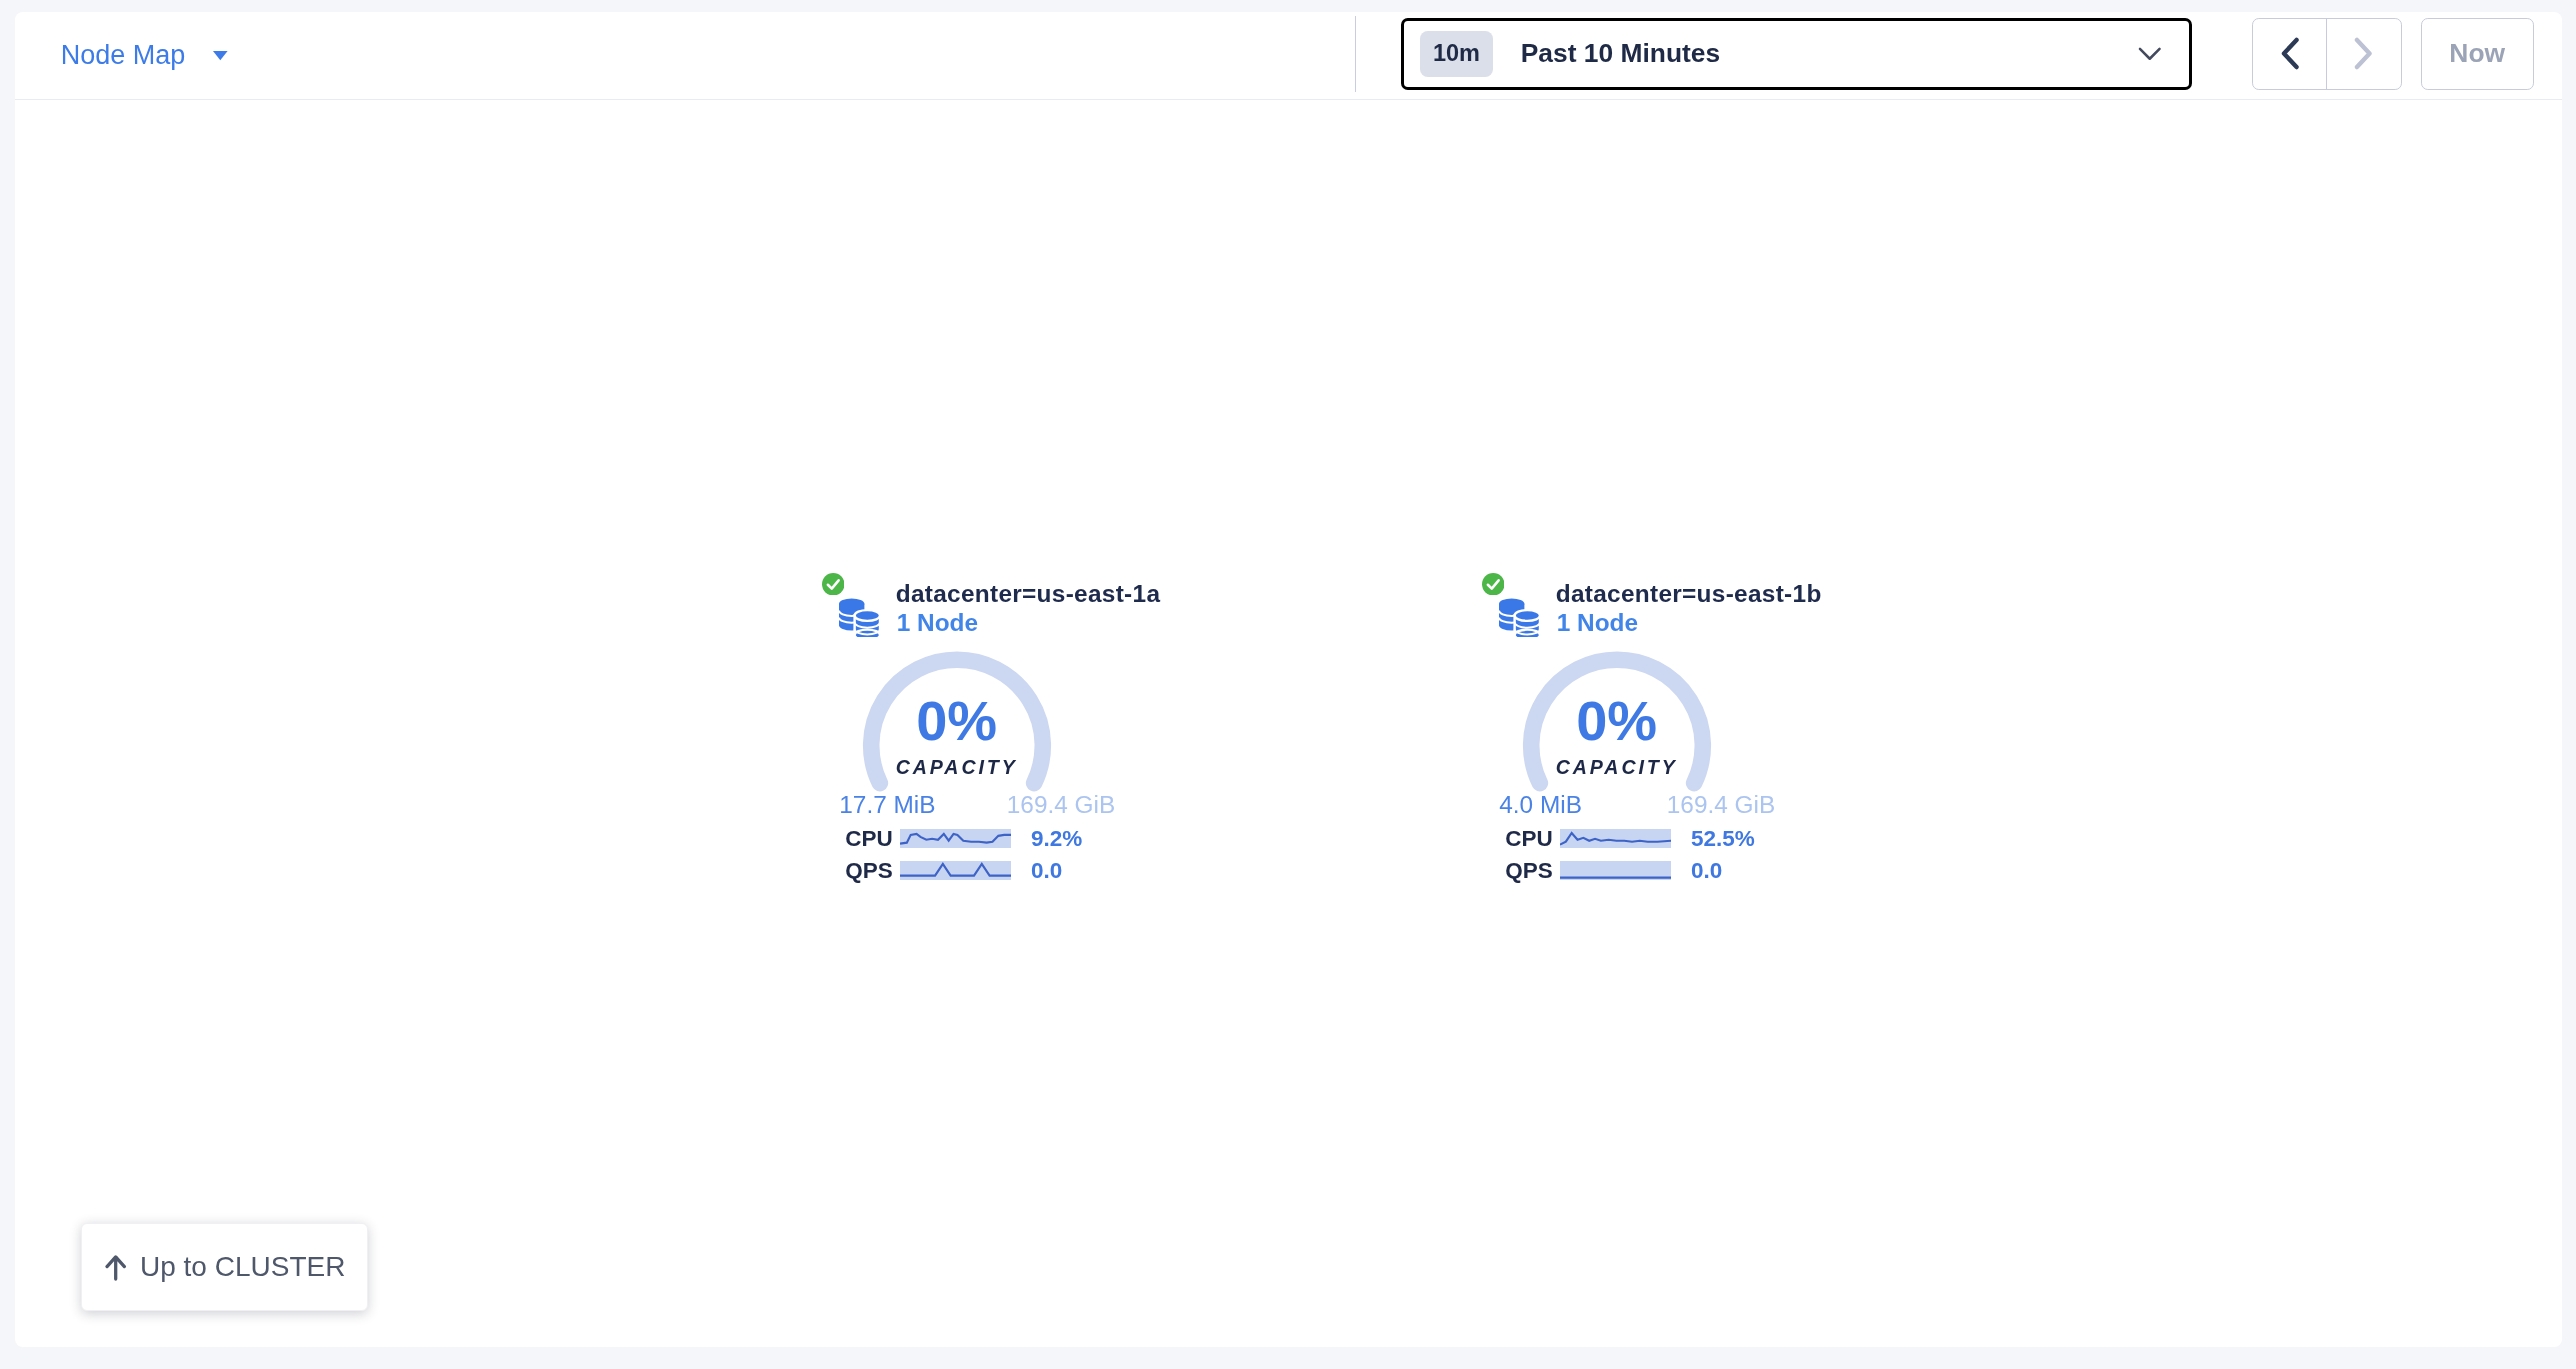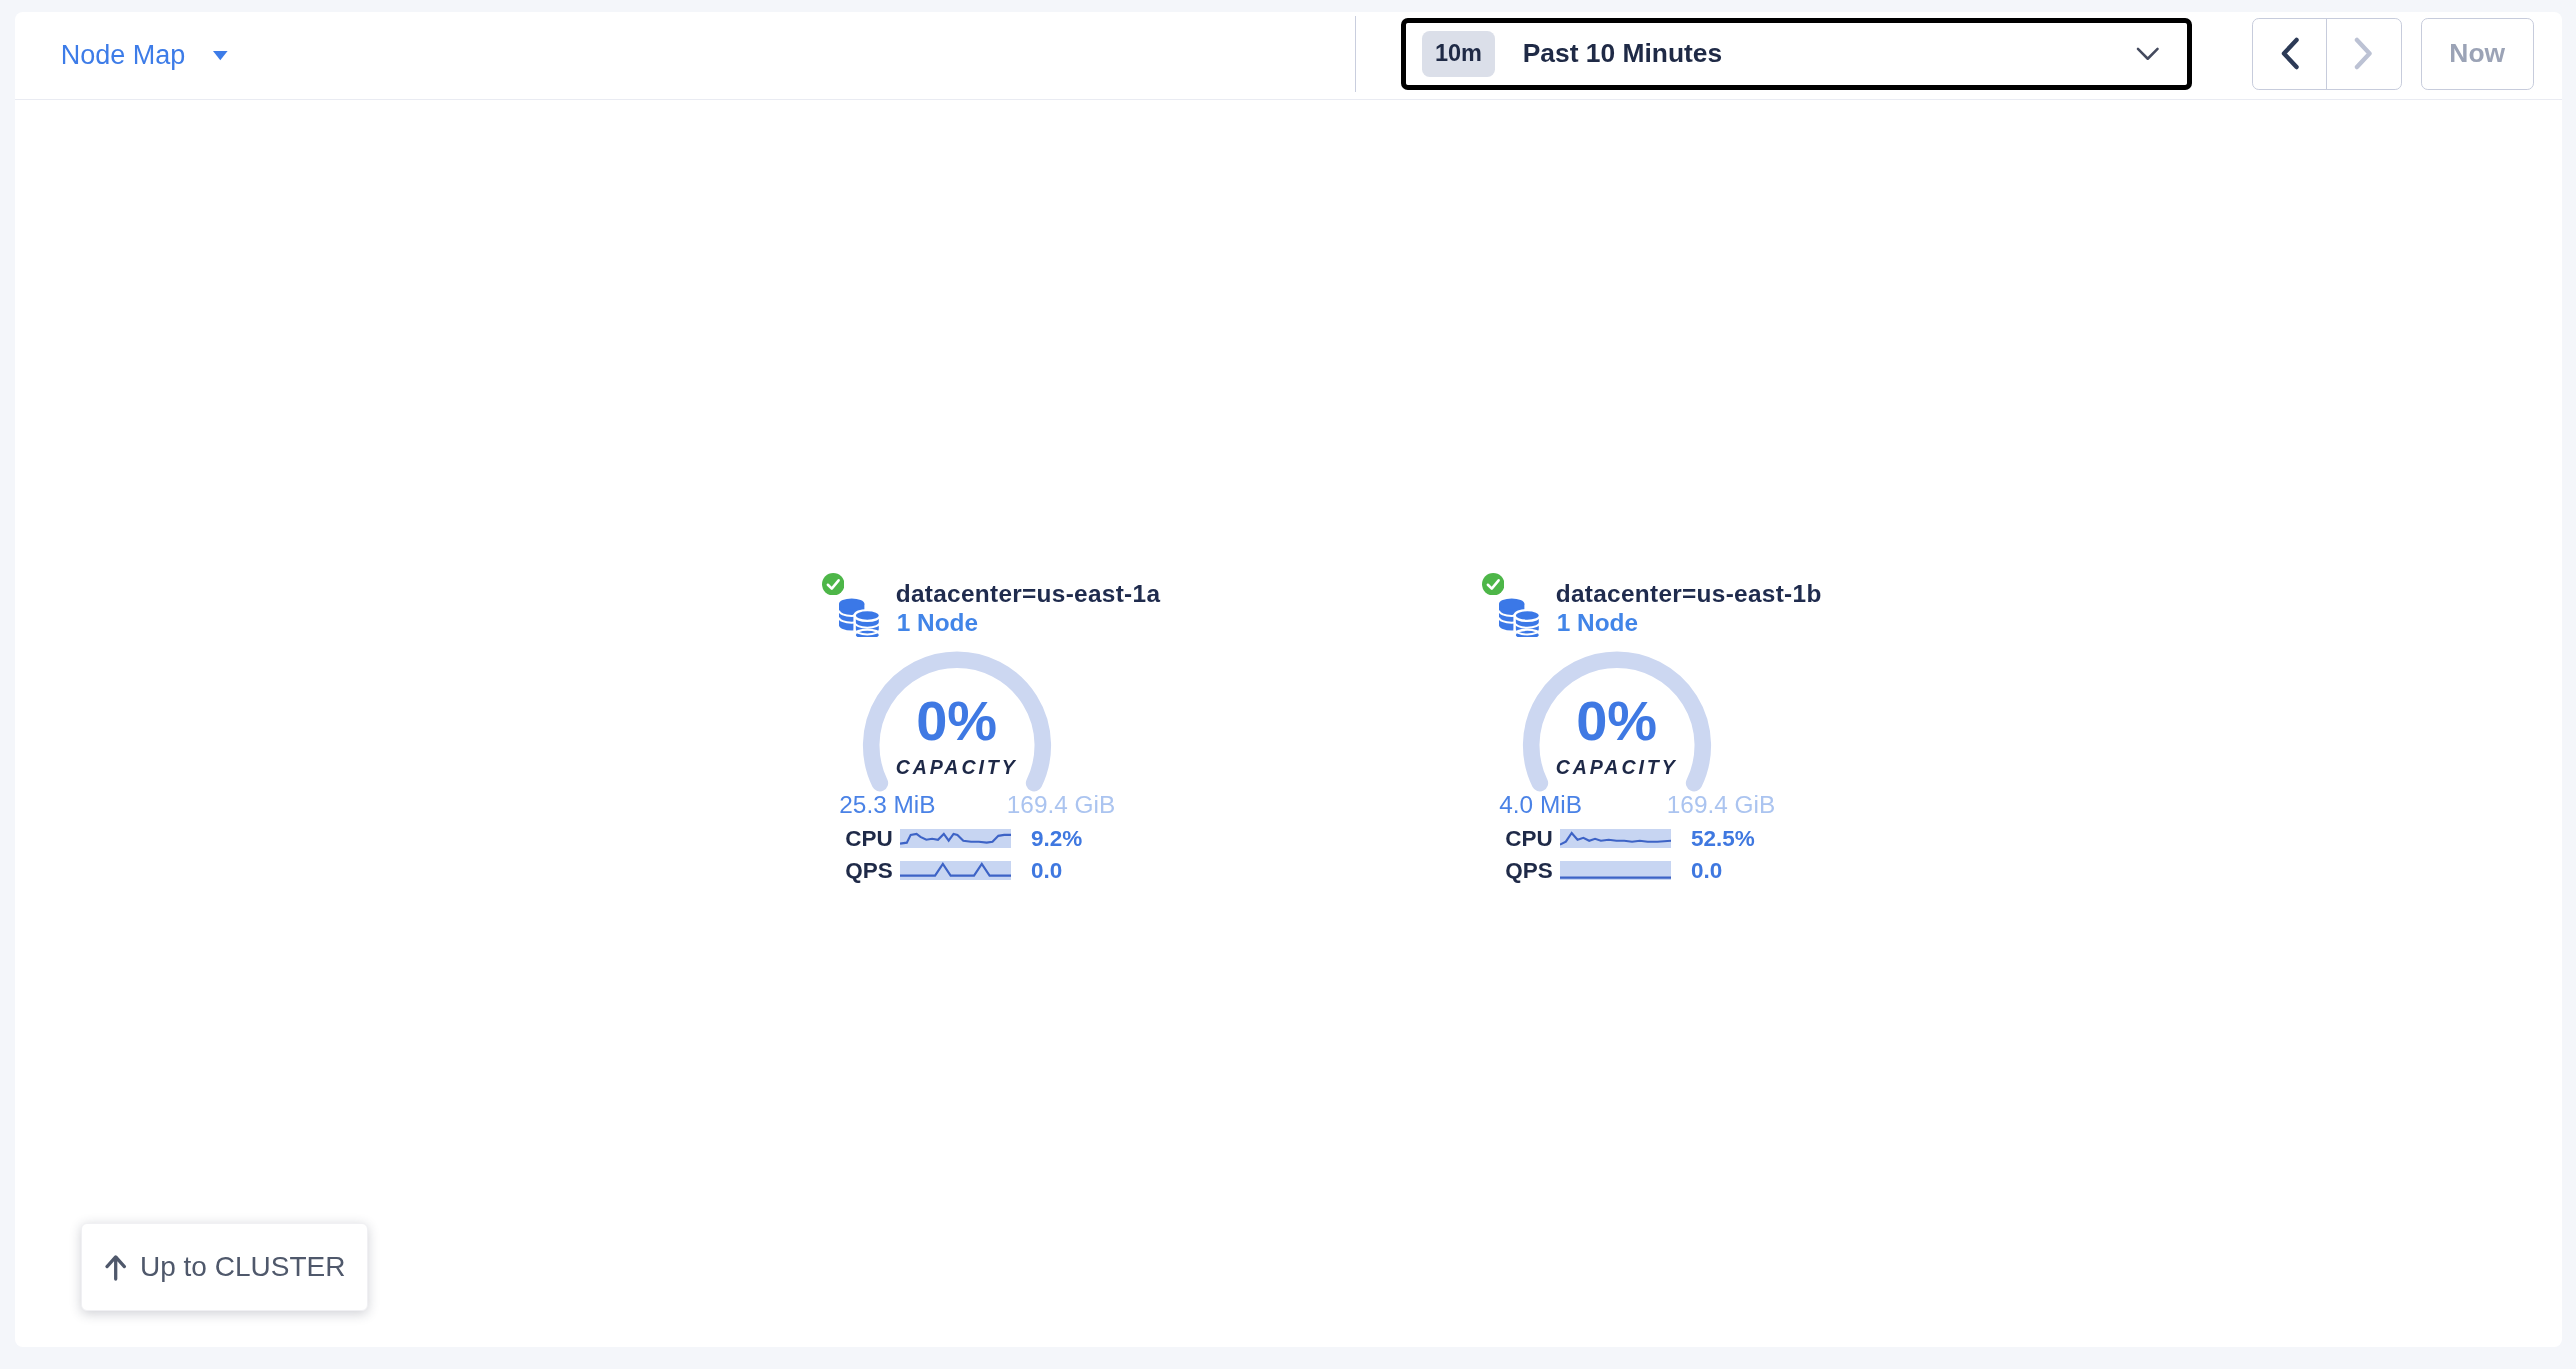--- a/index.html
+++ b/index.html
@@ -23,21 +23,21 @@
   .view-sel .lbl { font-size:27px; color:#3d7ce8; }
   .crumb { position:absolute; left:608px; top:22.5px; height:43px;
            display:flex; align-items:center; }
   .crumb .pin { margin-right:14.7px; }
   .crumb .root { font-size:27px; color:#3d7ce8; cursor:pointer; }
   .crumb .sep  { font-size:27px; color:#3d7ce8; font-weight:700; margin:0 9.8px; }
   .crumb .cur  { font-size:27px; color:#474c5e; font-weight:700; letter-spacing:0.3px; }
   .hdr-divider { position:absolute; left:1340px; top:3.9px; width:1px; height:76px;
                  background:#c9cede; }
   .time-box { position:absolute; left:1386px; top:5.9px; width:791px; height:72px;
-              border:5px solid #000000; border-radius:6.8px;
+              border:3px solid #000000; border-radius:6.8px;
               display:flex; align-items:center; cursor:pointer; background:#fff; }
   .time-badge { margin-left:16.6px; background:#dbdfe9; border-radius:7.8px;
                 padding:9.8px 12.7px; font-size:23.5px; font-weight:700; color:#1f2a46; }
   .time-label { margin-left:28px; font-size:26.4px; font-weight:700; color:#1f2a46; }
   .time-caret { margin-left:auto; margin-right:27px; }
   .nav-group { position:absolute; left:2237px; top:5.9px; width:150px; height:72px;
                border:1px solid #c7ccdc; border-radius:6.8px; display:flex;
                background:#fff; overflow:hidden; }
   .nav-btn { flex:1; display:flex; align-items:center; justify-content:center;
              cursor:pointer; }
@@ -143,21 +143,21 @@
       </g>
     </svg>
     <div class="loc-title">datacenter=us-east-1a</div>
     <div class="loc-nodes">1 Node</div>
     <svg class="gauge" width="196" height="156" viewBox="0 0 200 160">
       <path d="M 20.9 138.6 A 88 88 0 1 1 179.1 138.6" fill="none" stroke="#ccd7f1" stroke-width="17" stroke-linecap="round"></path>
     </svg>
     <div class="gauge-pct">0%</div>
     <div class="gauge-cap">CAPACITY</div>
     <div class="cap-row">
-      <span class="cap-used">25.3 MiB</span>
+      <span class="cap-used">17.7 MiB</span>
       <span class="cap-total">169.4 GiB</span>
     </div>
     <div class="stat-row cpu-row">
       <span class="stat-label">CPU</span>
       <div class="sparkbox">
         <svg width="111" height="18.6" viewBox="0 0 114 19">
             <polyline points="0,15 7,14 11,6 17,5 21,8 27,11 33,10 39,11 45,5 50,12 55,5 59,6 65,12 73,13 81,13 89,14 95,13 101,7 107,6 114,6"></polyline>
           </svg>
       </div>
       <span class="stat-value">9.2%</span>

